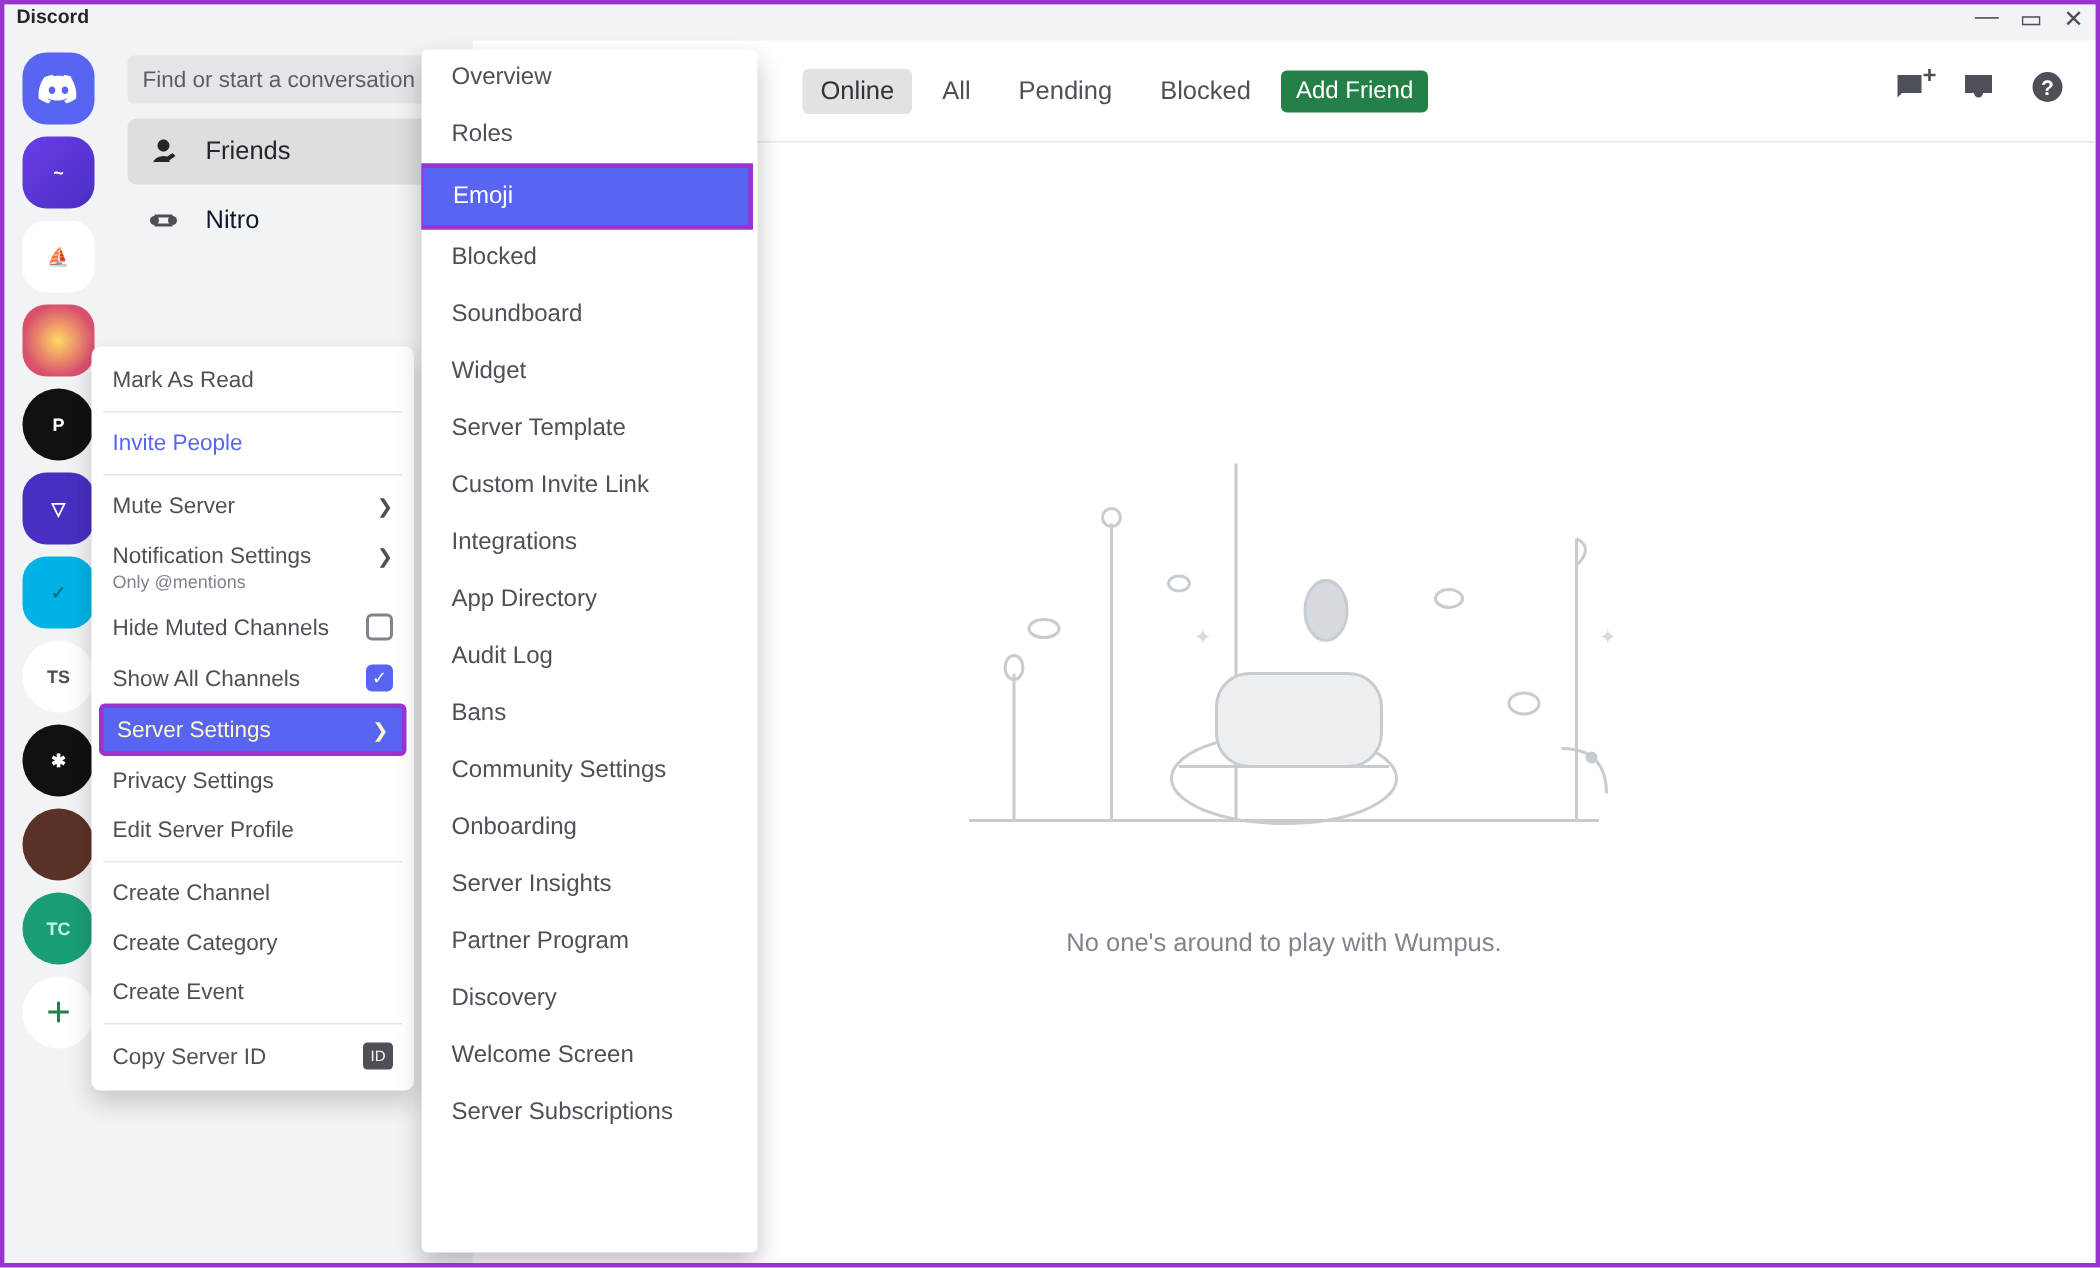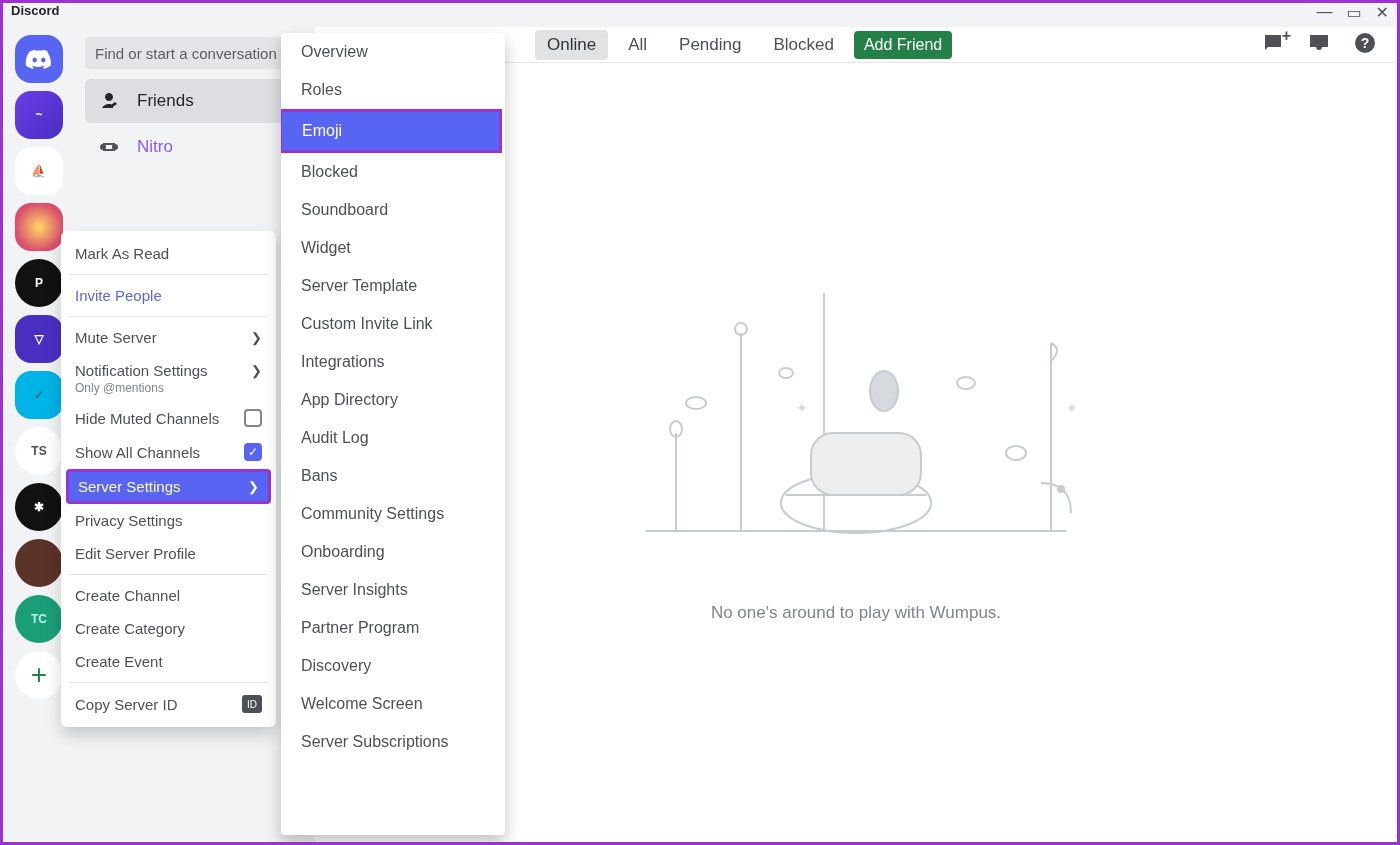--- a/index.html
+++ b/index.html
@@ -19,41 +19,41 @@
 .server-icon.g3 { background: #4a2ec2; }
 .server-icon.g4 { background: #00b3e6; color:#006e8c; }
 .server-icon.g5 { background: #fff; color:#4e5058; border-radius:50%; }
 .server-icon.g6 { background: #111; border-radius:50%; }
 .server-icon.g7 { background: #5b3227; border-radius:50%; }
 .server-icon.g8 { background: #1a9e78; border-radius:50%; color:#bff3e2; }
 .server-icon.add { background: #fff; color: #248046; border-radius: 50%; font-size: 28px; font-weight: 300; }
 .second-col { width: 240px; background: #f2f3f5; display: flex; flex-direction: column; position: relative; }
 .search-box { margin: 10px 10px 0 10px; height: 32px; background: #e3e5e8; border-radius: 4px; display: flex; align-items: center; padding: 0 10px; color: #5c5e66; font-size: 15px; cursor: text; }
 .nav-list { padding: 10px; display: flex; flex-direction: column; gap: 2px; }
-.nav-item { display: flex; align-items: center; gap: 16px; height: 44px; border-radius: 6px; padding: 0 12px; color: #8b5cf6; font-size: 17px; font-weight: 500; cursor: pointer; }
+.nav-item { display: flex; align-items: center; gap: 16px; height: 44px; border-radius: 6px; padding: 0 12px; color: #0f172a; font-size: 17px; font-weight: 500; cursor: pointer; }
 .nav-item.active { background: #dcdee1; color: #23272a; }
 .nav-icon { width: 24px; height: 24px; display: flex; align-items: center; justify-content: center; }
 .context-menu { position: absolute; left: 58px; top: 228px; width: 215px; background: #fff; border-radius: 6px; box-shadow: 0 8px 16px rgba(0,0,0,0.18); padding: 6px 8px; z-index: 50; }
 .ctx-item { display: flex; align-items: center; justify-content: space-between; padding: 8px 6px; font-size: 15px; color: #4e5058; border-radius: 4px; cursor: pointer; }
 .ctx-item.link { color: #5865f2; }
 .ctx-item.highlight { background: #5865f2; color: #fef9c3; border: 3px solid #9b33d1; margin: 0 -3px; padding: 6px 9px; justify-content: space-between; }
 .ctx-sep { height: 1px; background: #e3e5e8; margin: 4px 0; }
 .ctx-chevron { font-size: 13px; color: inherit; }
 .ctx-sub { font-size: 12px; color: #80848e; margin-top: -6px; padding: 0 6px 6px 6px; }
 .ctx-check { width: 18px; height: 18px; border: 2px solid #80848e; border-radius: 4px; display: flex; align-items: center; justify-content: center; font-size: 12px; }
 .ctx-check.checked { background: #5865f2; border-color: #5865f2; color: #fff; }
 .ctx-idbadge { width: 20px; height: 18px; background: #4e5058; color: #fff; border-radius: 3px; font-size: 10px; display: flex; align-items: center; justify-content: center; }
 .submenu { position: absolute; left: 278px; top: 30px; width: 224px; height: 802px; background: #fff; border-radius: 4px; box-shadow: 0 8px 16px rgba(0,0,0,0.24); z-index: 60; overflow: hidden; }
 .submenu-scroll { overflow-y: auto; height: 100%; }
 .submenu-scroll::-webkit-scrollbar { width: 8px; }
 .submenu-scroll::-webkit-scrollbar-thumb { background: #c0c2c7; border-radius: 4px; }
 .sub-item { padding: 10px 20px; font-size: 16px; color: #4e5058; cursor: pointer; }
 .sub-item.highlight { background: #5865f2; color: #fff; border: 3px solid #9b33d1; margin-left: -2px; margin-right: 3px; }
 .main { flex: 1; background: #fff; display: flex; flex-direction: column; }
-.topbar { height: 36px; border-bottom: 1px solid #e6e6e8; display: flex; align-items: center; padding: 0 20px; gap: 20px; }
+.topbar { height: 68px; border-bottom: 1px solid #e6e6e8; display: flex; align-items: center; padding: 0 20px; gap: 20px; }
 .top-tabs { display: flex; gap: 8px; align-items: center; margin-left: 200px; }
 .tab { padding: 5px 12px; border-radius: 4px; font-size: 17px; color: #4e5058; cursor: pointer; font-weight: 500; }
 .tab.active { background: #e1e2e4; color: #2e3338; }
 .add-friend { background: #248046; color: #fff; font-size: 16px; font-weight: 500; padding: 5px 10px; border-radius: 4px; cursor: pointer; }
 .topbar-right { margin-left: auto; display: flex; gap: 22px; color: #4e5058; align-items: center; }
 .icon20 { width: 24px; height: 24px; }
 .content { flex: 1; display: flex; flex-direction: column; align-items: center; justify-content: center; color: #4e5058; }
 .wumpus-illust { width: 440px; height: 260px; margin-bottom: 60px; position: relative; }
 .wumpus-text { font-size: 17px; color: #80848e; }
 svg.illust line, svg.illust rect, svg.illust ellipse, svg.illust path, svg.illust circle { stroke: #c7ccd1; }

